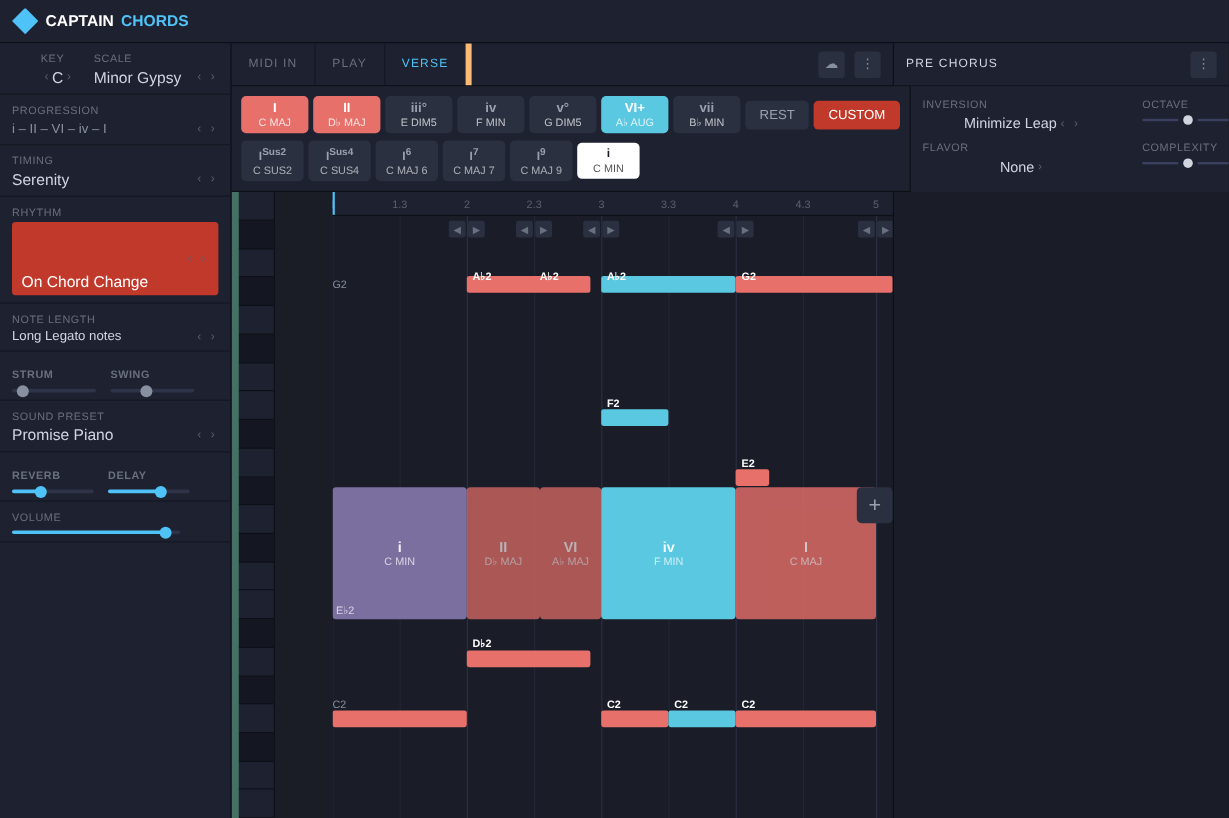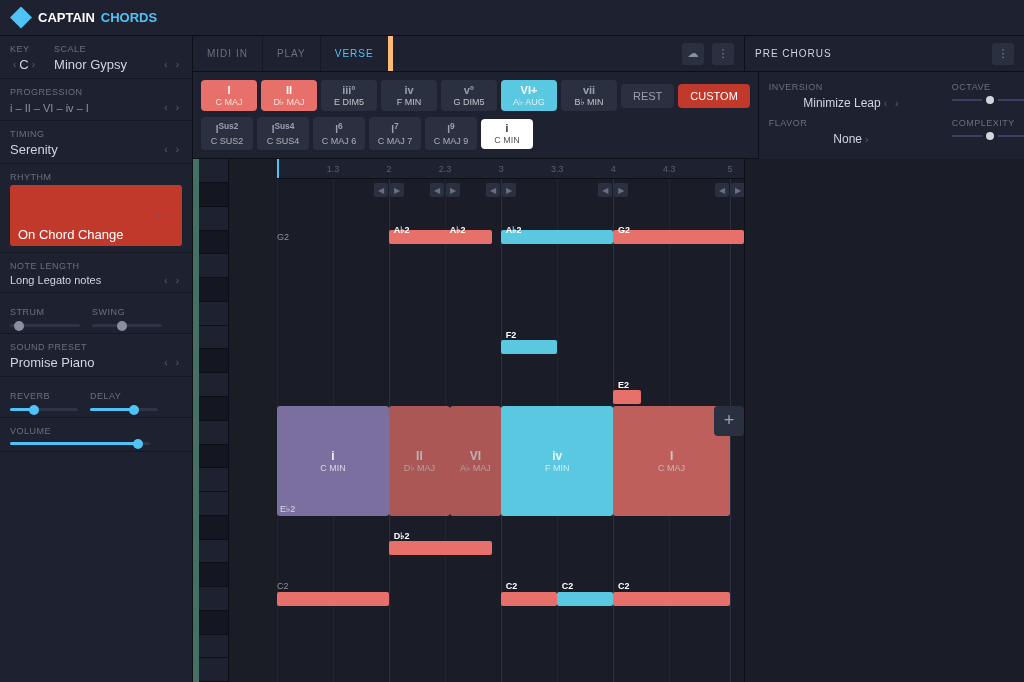--- a/index.html
+++ b/index.html
@@ -100,20 +100,21 @@
       padding: 4px 8px;
     }
     .rhythm-highlight .sidebar-value { color: #fff; margin-top: 38px; }
 
     
     .slider-row {
       display: flex;
       align-items: center;
       gap: 12px;
       margin-top: 6px;
+      font-weight: bold;
     }
     .slider-group { display: flex; flex-direction: column; gap: 4px; }
     .slider-track {
       width: 70px;
       height: 3px;
       background: #2e3348;
       border-radius: 2px;
       position: relative;
     }
     .slider-thumb {
@@ -468,21 +469,21 @@
     <div class="logo-icon"></div>
     <span class="logo-captain">CAPTAIN</span>
     <span class="logo-chords">CHORDS</span>
   </div>
 </div>
 
 <div class="main">
 
   <div class="sidebar">
     <div class="sidebar-section">
-      <div style="display:flex;gap:16px;">
+      <div style="display:flex;gap:16px;margin-left:24px;">
         <div>
           <div class="sidebar-label">KEY</div>
           <div class="sidebar-value-row">
             <div class="nav-arrow">‹</div>
             <div class="sidebar-value">C</div>
             <div class="nav-arrow">›</div>
           </div>
         </div>
         <div style="flex:1;">
           <div class="sidebar-label">SCALE</div>

